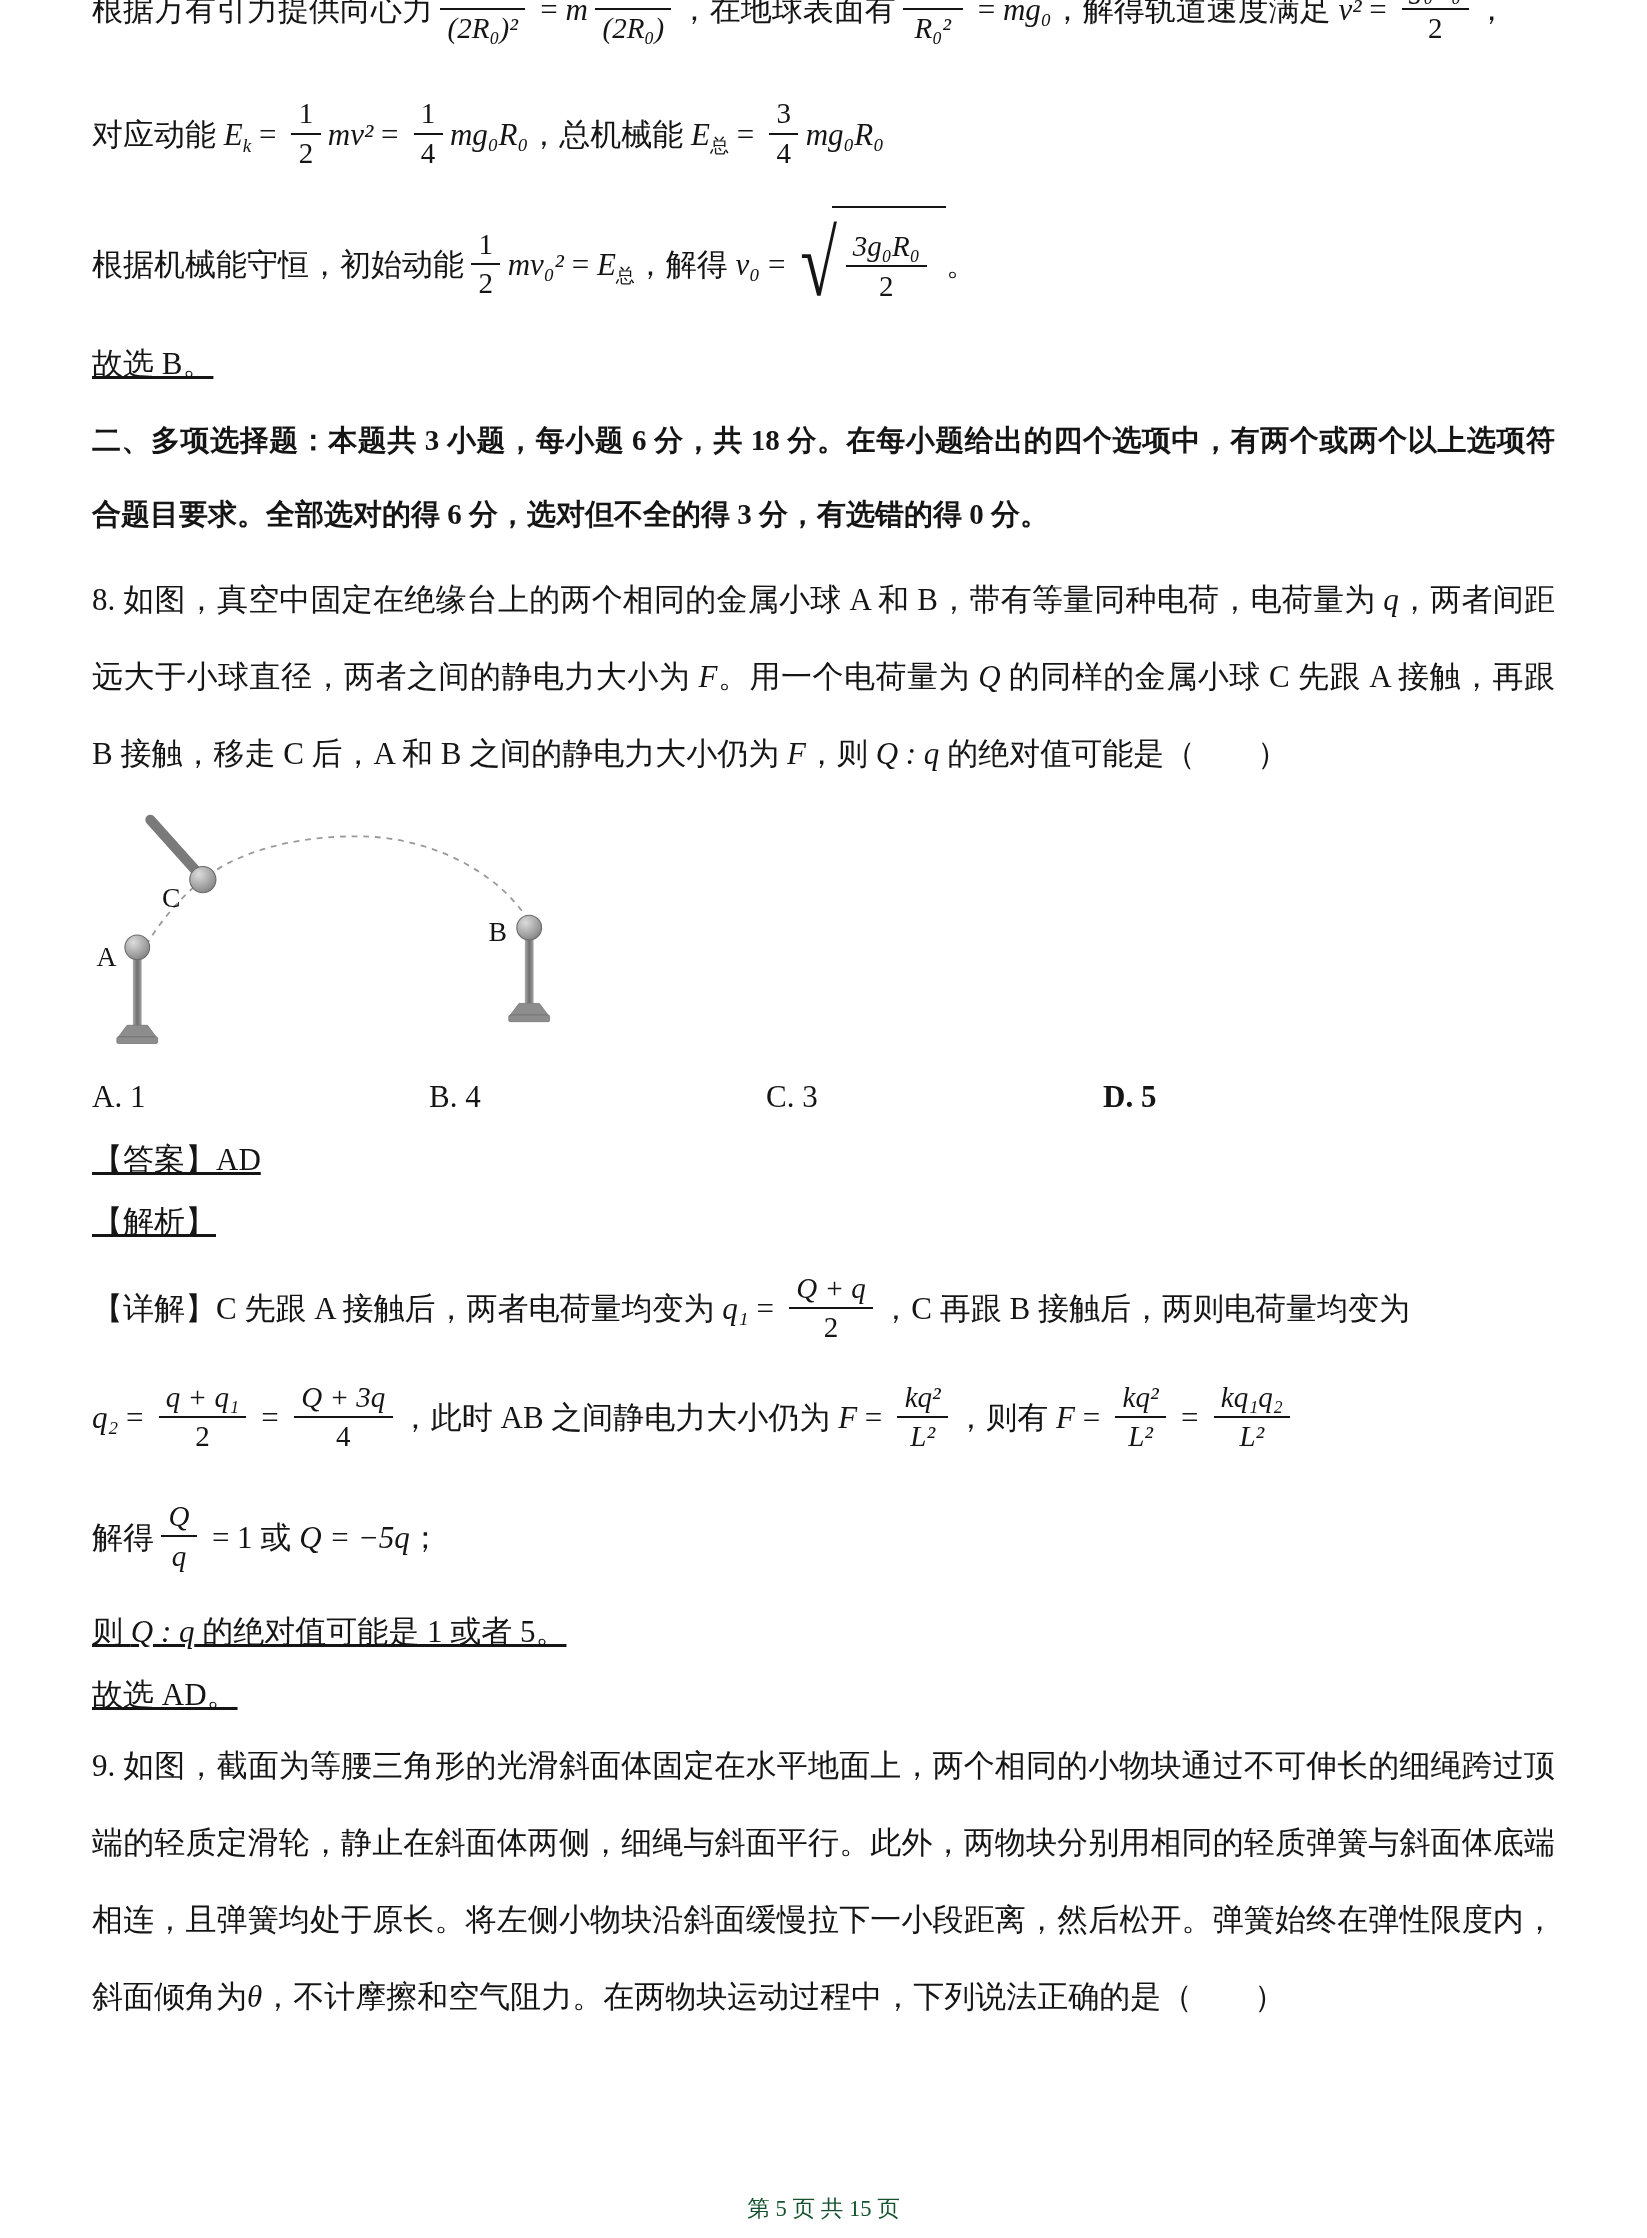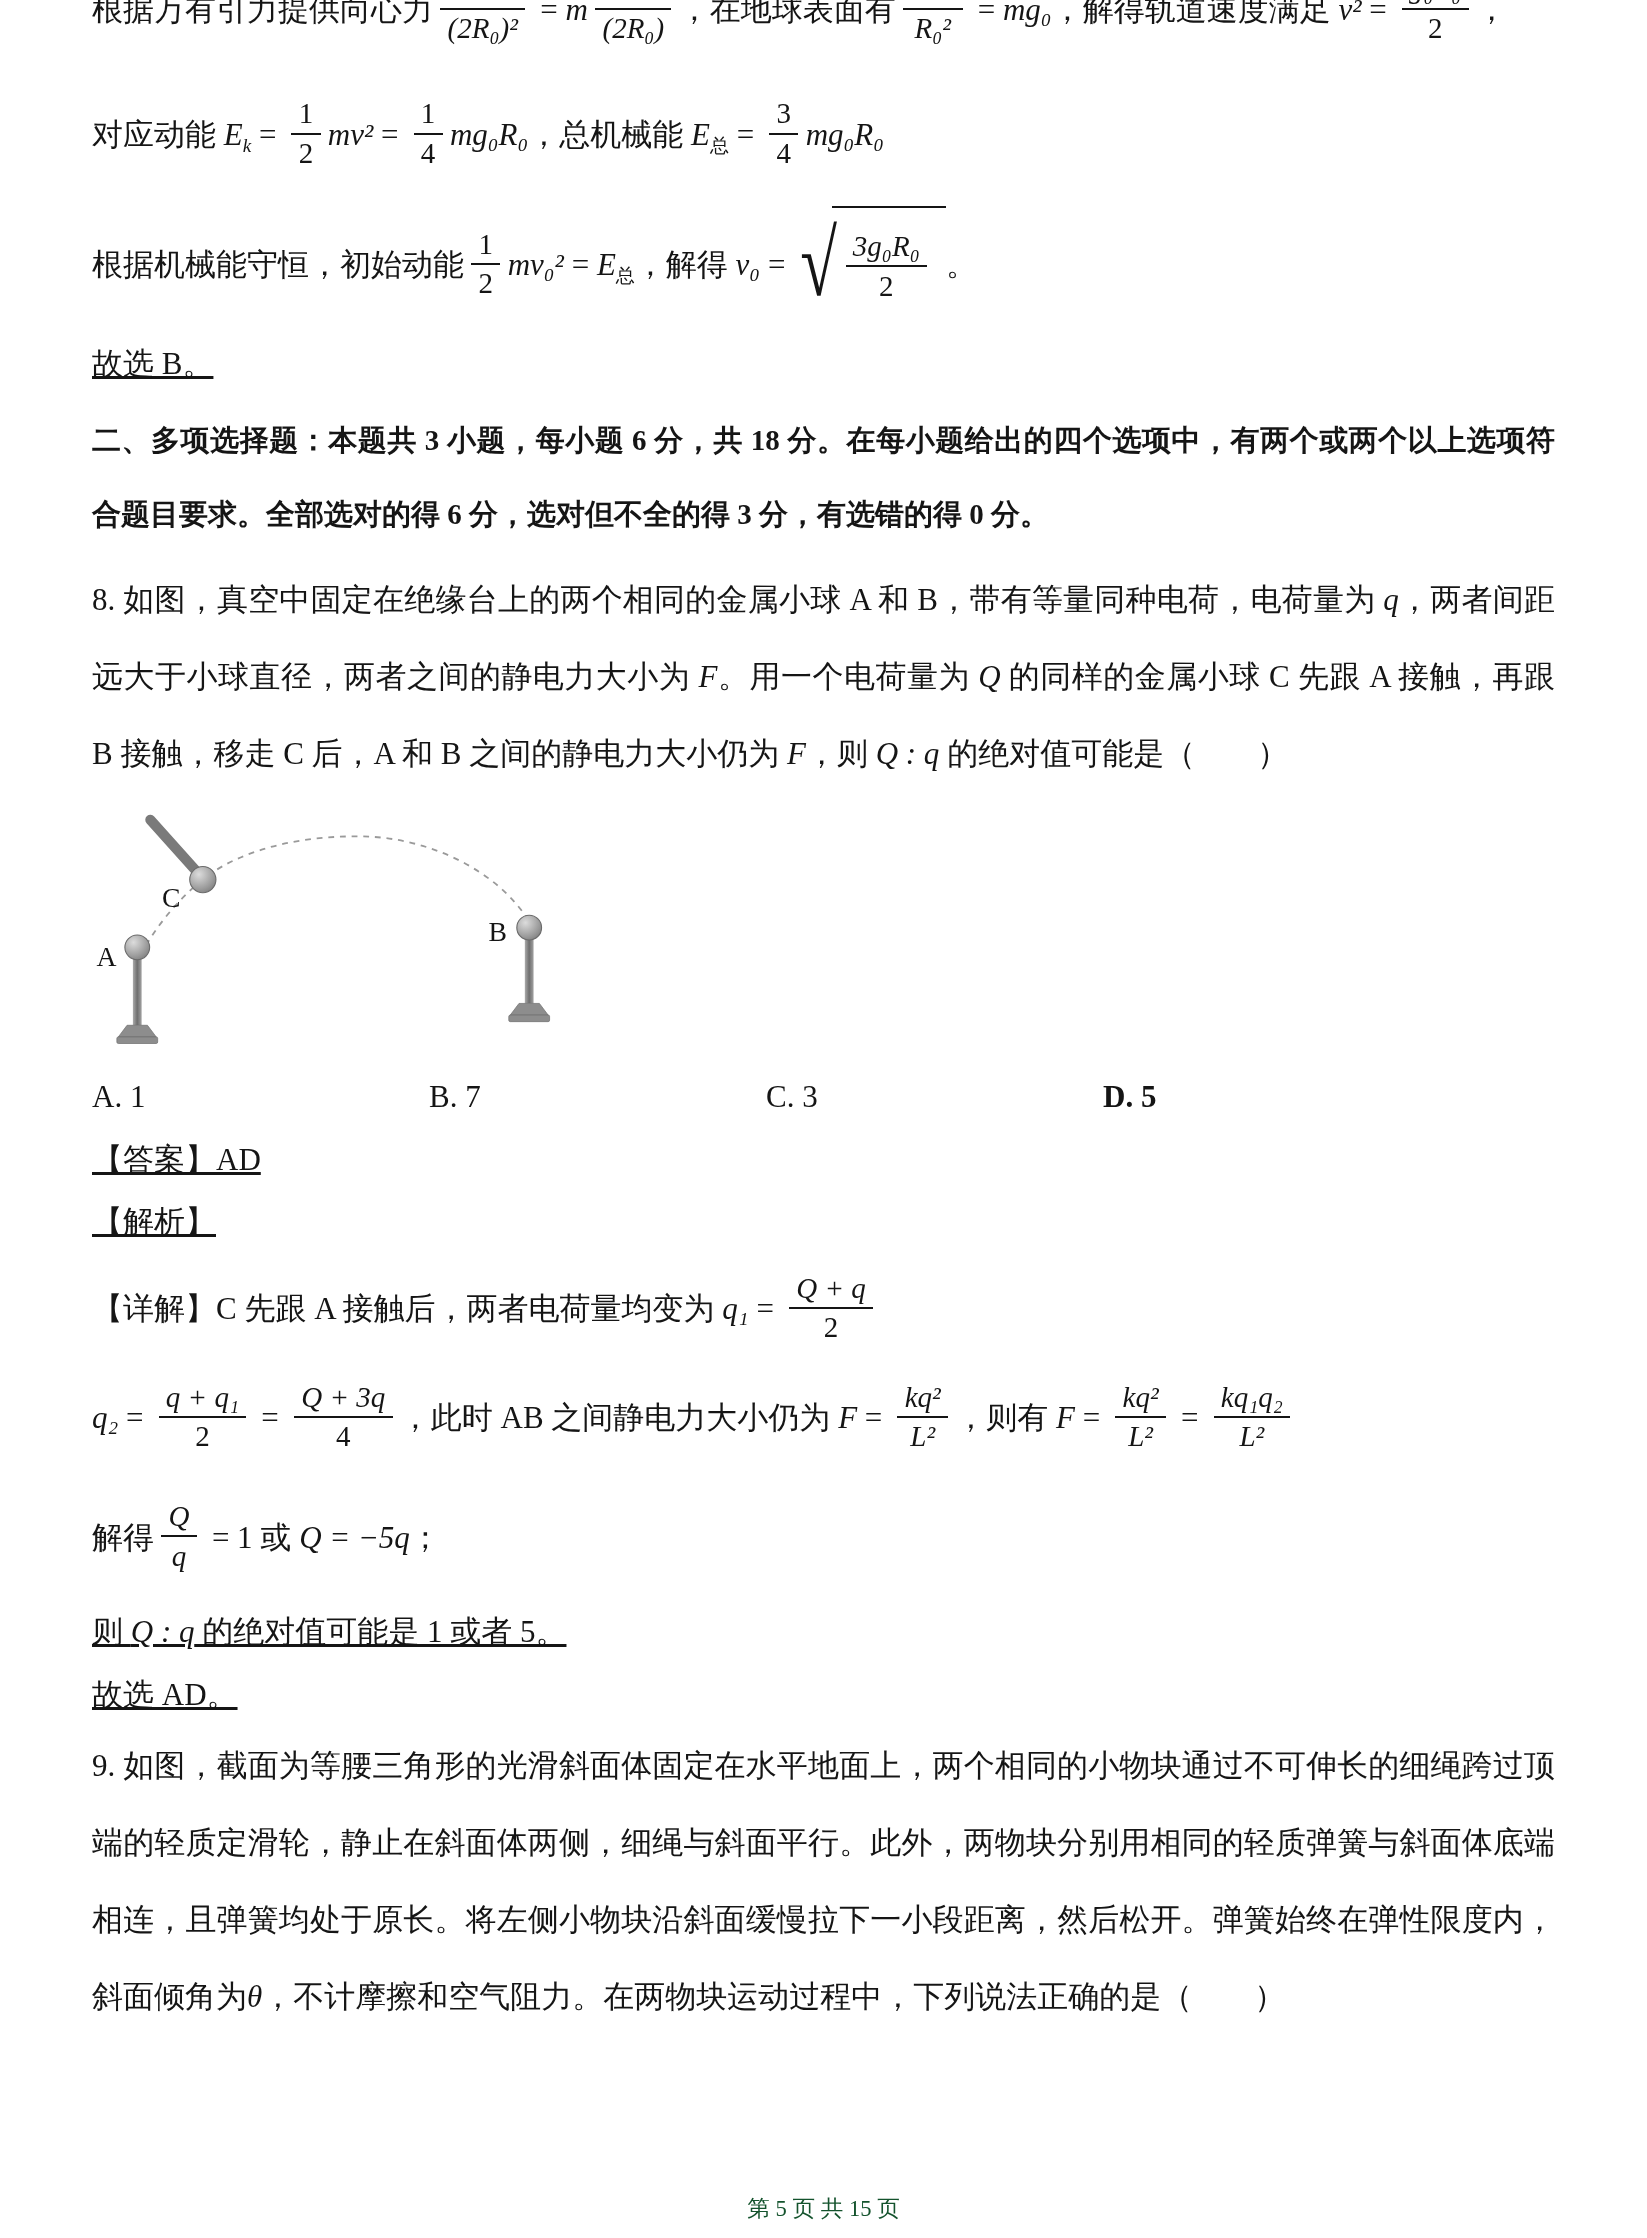--- a/index.html
+++ b/index.html
@@ -81,29 +81,29 @@
       <rect x="594" y="194" width="12" height="88" fill="url(#poleGrad)"></rect>
       <path d="M 586 282 L 614 282 L 626 298 L 574 298 Z" fill="#8d8d8d" stroke="#6f6f6f" stroke-width="1"></path>
       <rect x="572" y="298" width="56" height="9" rx="2" fill="#8d8d8d" stroke="#6f6f6f" stroke-width="1"></rect>
       <circle cx="600" cy="178" r="17" fill="url(#ballGrad)" stroke="#6a6a6a" stroke-width="1.5"></circle>
       <text class="figlabel" x="544" y="196">B</text>
     </svg>
   </div>
 
   <div class="options">
     <span class="opt">A. 1</span>
-    <span class="opt">B. 7</span>
+    <span class="opt">B. 4</span>
     <span class="opt">C. 3</span>
     <span class="opt">D. 5</span>
   </div>
 
   <p class="plain gap-m"><span>【答案】</span><span>AD</span></p>
   <p class="plain gap-m">【解析】</p>
 
-  <p class="para formula gap-s"><span class="rm">【详解】C 先跟 A 接触后，两者电荷量均变为 </span><span class="it">q₁</span><span class="rm"> = </span><span class="frac"><span class="num it">Q + q</span><span class="den rm">2</span></span></p>
+  <p class="para formula gap-s"><span class="rm">【详解】C 先跟 A 接触后，两者电荷量均变为 </span><span class="it">q₁</span><span class="rm"> = </span><span class="frac"><span class="num it">Q + q</span><span class="den rm">2</span></span><span class="rm">，C 再跟 B 接触后，两则电荷量均变为</span></p>
 
   <p class="para formula"><span class="it">q₂</span><span class="rm"> = </span><span class="frac"><span class="num it">q + q₁</span><span class="den rm">2</span></span><span class="rm"> = </span><span class="frac"><span class="num it">Q + 3q</span><span class="den rm">4</span></span><span class="rm">，此时 AB 之间静电力大小仍为 </span><span class="it">F</span><span class="rm"> = </span><span class="frac"><span class="num it">kq²</span><span class="den it">L²</span></span><span class="rm">，则有 </span><span class="it">F</span><span class="rm"> = </span><span class="frac"><span class="num it">kq²</span><span class="den it">L²</span></span><span class="rm"> = </span><span class="frac"><span class="num it">kq₁q₂</span><span class="den it">L²</span></span></p>
 
   <p class="para formula gap-s"><span class="rm">解得</span><span class="frac"><span class="num it">Q</span><span class="den it">q</span></span><span class="rm"> = 1 或 </span><span class="it">Q = −5q</span><span class="rm">；</span></p>
 
   <p class="plain gap-m"><span class="rm">则 </span><span class="it">Q : q</span><span class="rm"> 的绝对值可能是 1 或者 5。</span></p>
   <p class="plain gap-m">故选 AD。</p>
 
   <p class="para gap-s"><span class="rm">9. 如图，截面为等腰三角形的光滑斜面体固定在水平地面上，两个相同的小物块通过不可伸长的细绳跨过顶端的轻质定滑轮，静止在斜面体两侧，细绳与斜面平行。此外，两物块分别用相同的轻质弹簧与斜面体底端相连，且弹簧均处于原长。将左侧小物块沿斜面缓慢拉下一小段距离，然后松开。弹簧始终在弹性限度内，斜面倾角为</span><span class="it">θ</span><span class="rm">，不计摩擦和空气阻力。在两物块运动过程中，下列说法正确的是（　　）</span></p>
 

